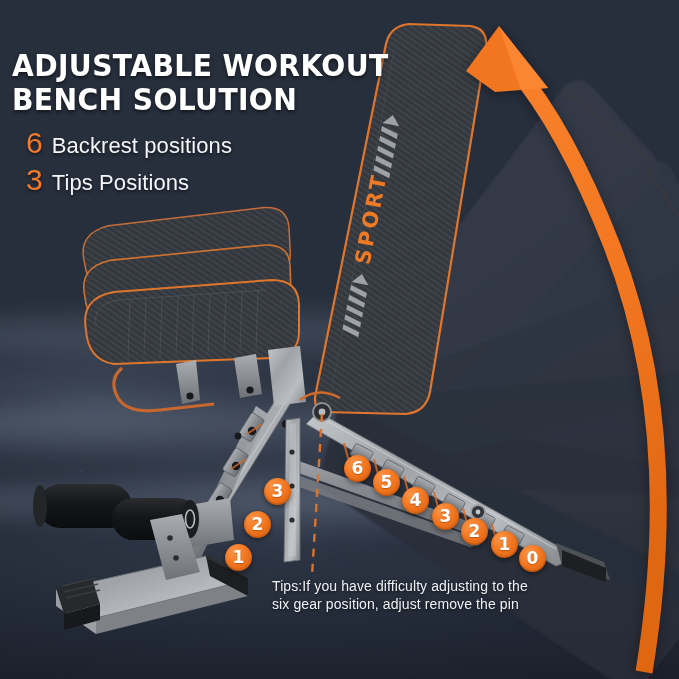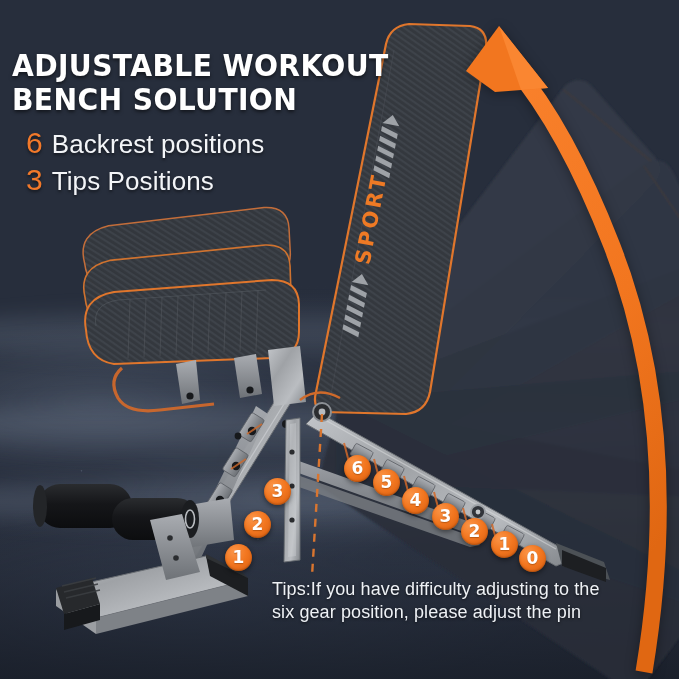--- a/index.html
+++ b/index.html
@@ -46,21 +46,21 @@
     font-weight:700;font-size:30px;line-height:1.12;letter-spacing:.4px;
     color:#ffffff;text-transform:uppercase;
     transform:scaleX(.94);transform-origin:left center;
     text-shadow:0 2px 4px rgba(0,0,0,.55);
     white-space:nowrap;
   }
   .bullets{margin-top:10px;margin-left:14px;}
   .bullet{display:flex;align-items:baseline;gap:9px;margin-bottom:2px;}
   .b-num{font-size:30px;font-weight:400;color:#f2792a;line-height:1.15;
     text-shadow:0 2px 3px rgba(0,0,0,.5);}
-  .b-txt{font-size:26px;font-weight:400;color:#f3f5f8;line-height:1.25;
+  .b-txt{font-size:22px;font-weight:400;color:#f3f5f8;line-height:1.25;
     text-shadow:0 2px 3px rgba(0,0,0,.5);letter-spacing:.1px;}
 
   
   .fanwrap{position:absolute;left:0;top:0;width:679px;height:679px;z-index:10;}
 
   
   .bench{position:absolute;left:0;top:0;width:679px;height:679px;z-index:20;}
 
   
   .arrow{position:absolute;left:0;top:0;width:679px;height:679px;z-index:45;
@@ -72,21 +72,21 @@
     color:#fff;font-size:17px;font-weight:700;line-height:27px;text-align:center;
     box-shadow:0 2px 5px rgba(0,0,0,.45), inset 0 -1px 2px rgba(120,50,0,.5);
     z-index:50;font-family:"DejaVu Sans", sans-serif;
     text-shadow:0 1px 1px rgba(120,50,0,.45);}
 
   
   .dashline{position:absolute;z-index:44;}
 
   
   .tips{position:absolute;left:272px;top:578px;width:330px;z-index:55;
-    color:#eef1f5;font-size:18px;line-height:1.28;letter-spacing:.1px;
+    color:#eef1f5;font-size:14px;line-height:1.28;letter-spacing:.1px;
     text-shadow:0 1px 3px rgba(0,0,0,.6);}
 </style>
 </head>
 <body>
 
 <div id="stage">
 
   <div class="bg-base"></div>
   <div class="bg-mist"></div>
   <div class="bg-wave" style="top:300px"></div>
@@ -364,16 +364,16 @@
       <div class="badge" style="left: 461px; top: 518px;">2</div>
       <div class="badge" style="left: 491px; top: 531px;">1</div>
       <div class="badge" style="left: 519px; top: 545px;">0</div>
       <div class="badge" style="left: 264px; top: 478px;">3</div>
       <div class="badge" style="left: 244px; top: 511px;">2</div>
       <div class="badge" style="left: 225px; top: 544px;">1</div>
     </div>
 
   <div class="tips">
     <div>Tips:If you have difficulty adjusting to the</div>
-    <div>six gear position, please adjust the pin</div>
+    <div>six gear position, adjust remove the pin</div>
   </div>
 
 </div>
 
 </body></html>

